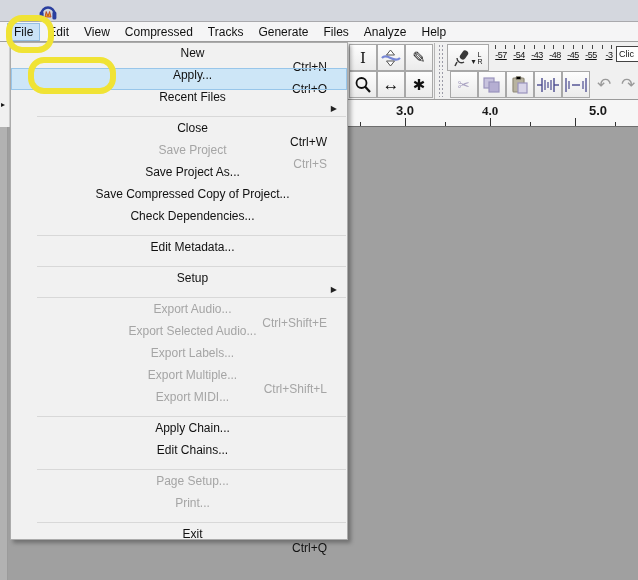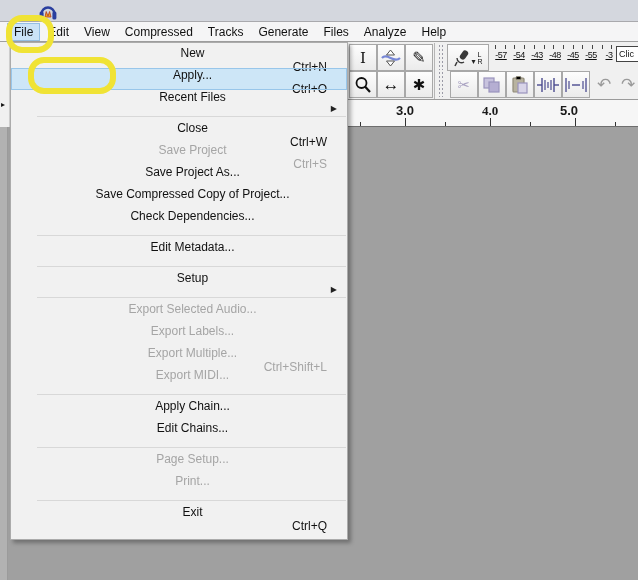--- a/index.html
+++ b/index.html
@@ -201,21 +201,21 @@
     <span>↶</span>
   </div>
   <div class="flat-btn" style="left:617px;position:absolute;top:30px">
     <span>↷</span>
   </div>
 </div>
 
 <div class="timeline" id="timeline">
     <span class="tl-num" style="left: 405px;">3.0</span>
     <span class="tl-num" style="left: 490px; font-family: Liberation Serif, serif;">4.0</span>
-    <span class="tl-num" style="left: 569px;">5.0</span>
+    <span class="tl-num" style="left: 598px;">5.0</span>
     <div class="tl-tick" style="left: 405px; height: 8px;"></div>
     <div class="tl-tick" style="left: 490px; height: 8px;"></div>
     <div class="tl-tick" style="left: 575px; height: 8px;"></div>
     <div class="tl-tick" style="left: 360px; height: 4px;"></div>
     <div class="tl-tick" style="left: 445px; height: 4px;"></div>
     <div class="tl-tick" style="left: 530px; height: 4px;"></div>
     <div class="tl-tick" style="left: 615px; height: 4px;"></div>
   </div>
 
 <div class="left-edge">
@@ -260,20 +260,24 @@
     <div class="mi">
       <span>Edit Metadata...</span>
     </div>
     <div class="msep"></div>
     <div class="mi">
       <span>Setup</span>
       <span class="sub-arrow">▶</span>
     </div>
     <div class="msep"></div>
     <div class="mi disabled">
+      <span>Export Audio...</span>
+      <span class="short">Ctrl+Shift+E</span>
+    </div>
+    <div class="mi disabled">
       <span>Export Selected Audio...</span>
     </div>
     <div class="mi disabled">
       <span>Export Labels...</span>
     </div>
     <div class="mi disabled">
       <span>Export Multiple...</span>
       <span class="short">Ctrl+Shift+L</span>
     </div>
     <div class="mi disabled">

